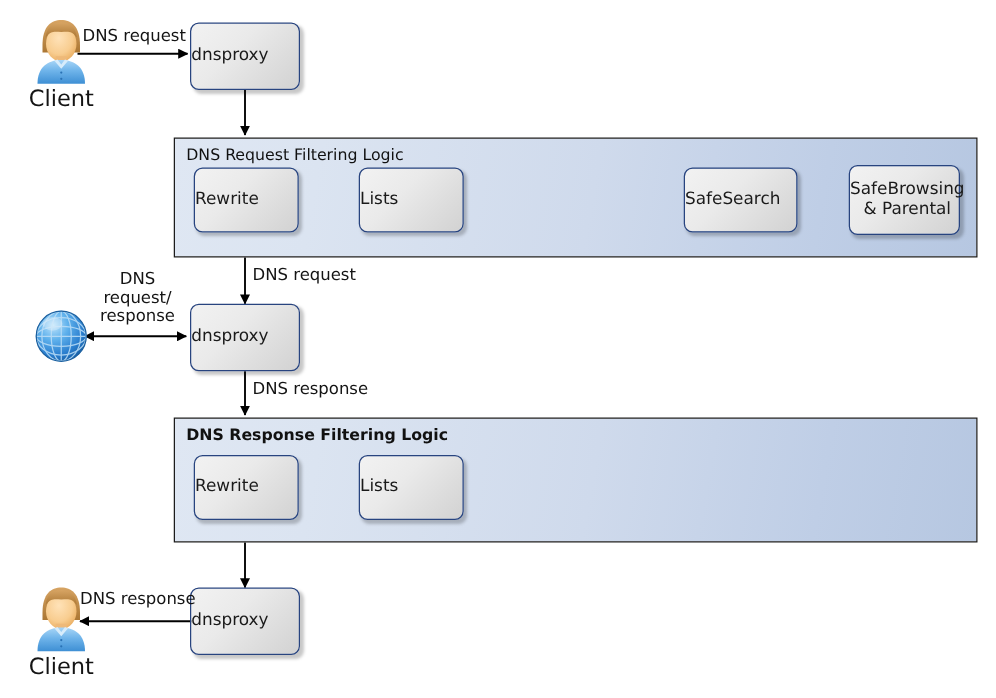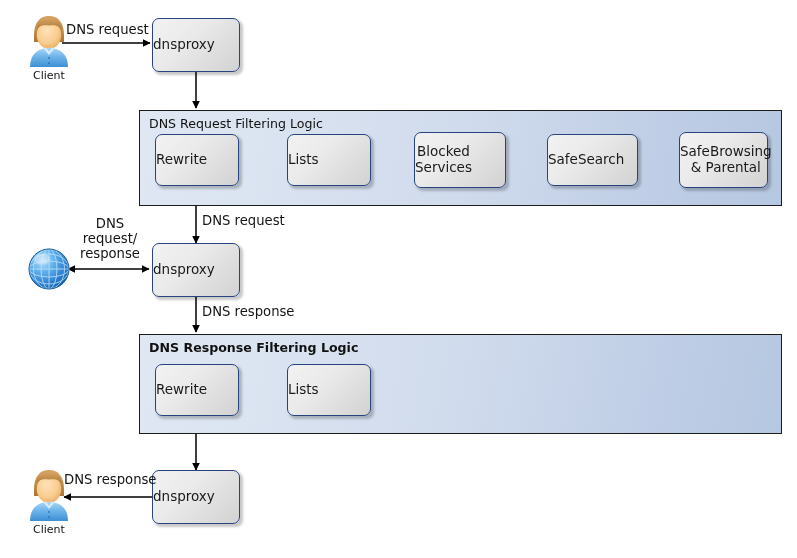--- a/index.html
+++ b/index.html
@@ -68,21 +68,21 @@
     z-index: 6;
   }
   .label.center { text-align: center; }
   
   .actor {
     position: absolute;
     z-index: 5;
   }
   .caption {
     position: absolute;
-    font-size: 11px;
+    font-size: 18px;
     color: #141414;
     text-align: center;
     line-height: 1.14;
     white-space: pre;
     z-index: 5;
   }
 </style>
 </head>
 <body>
 
@@ -198,23 +198,20 @@
   <div class="group" style="left:139px; top:110px; width:643px; height:96px;">
     <div class="group-title">DNS Request Filtering Logic</div>
   </div>
 
   <div class="node" style="left:155px; top:134px; width:84px; height:52px;">
     <span>Rewrite</span>
   </div>
   <div class="node" style="left:287px; top:134px; width:84px; height:52px;">
     <span>Lists</span>
   </div>
-  <div class="node" style="left:414px; top:132px; width:92px; height:56px;">
-    <span>Blocked<br>Services</span>
-  </div>
   <div class="node" style="left:547px; top:134px; width:91px; height:52px;">
     <span>SafeSearch</span>
   </div>
   <div class="node" style="left:679px; top:132px; width:89px; height:56px;">
     <span>SafeBrowsing<br>&amp; Parental</span>
   </div>
 
   <div class="group" style="left:139px; top:334px; width:643px; height:100px;font-weight:bold;">
     <div class="group-title">DNS Response Filtering Logic</div>
   </div>

